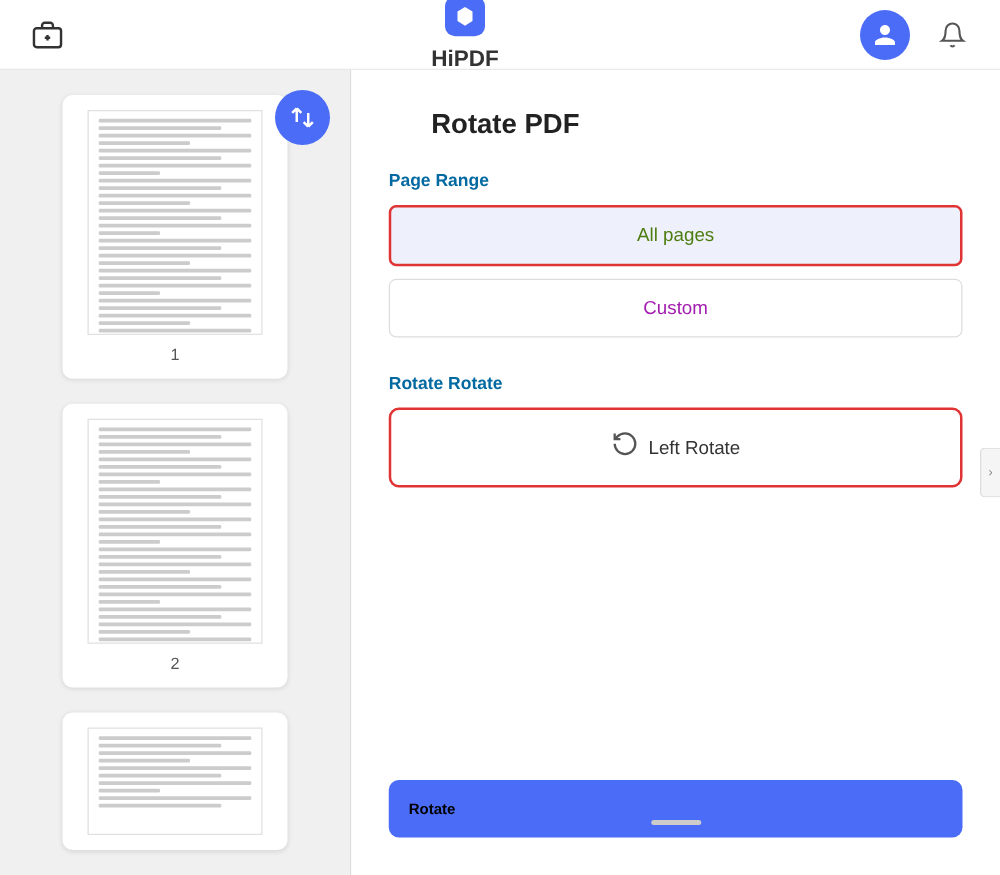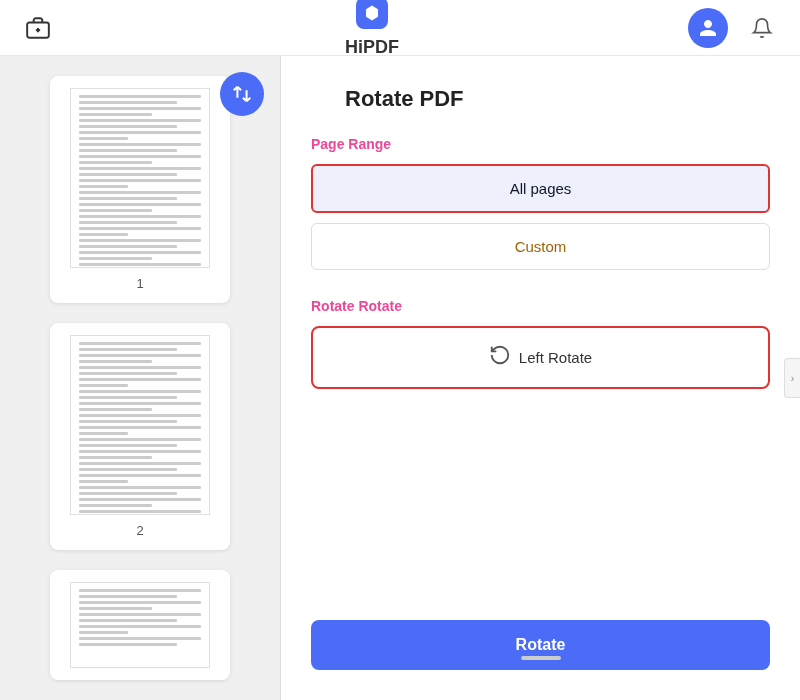--- a/index.html
+++ b/index.html
@@ -193,21 +193,21 @@
       font-size: 22px;
       font-weight: 700;
       color: #222;
       margin-bottom: 24px;
       margin-left: 34px;
     }
 
     .section-label {
       font-size: 14px;
       font-weight: 600;
-      color: #ec4899;
+      color: #0369a1;
       margin-bottom: 12px;
     }
 
     
     .page-range-group {
       display: flex;
       flex-direction: column;
       gap: 10px;
       margin-bottom: 28px;
     }
@@ -216,26 +216,26 @@
       padding: 14px;
       border-radius: 6px;
       font-size: 15px;
       cursor: pointer;
       text-align: center;
       font-weight: 500;
     }
     .range-btn.active {
       background: #eef0fb;
       border: 2.5px solid #e03333;
-      color: #0f172a;
+      color: #4d7c0f;
     }
     .range-btn.inactive {
       background: #fff;
       border: 1.5px solid #ddd;
-      color: #a16207;
+      color: #a21caf;
     }
 
     
     .rotate-options-section {
       margin-bottom: 32px;
     }
     .rotate-buttons-row {
       display: flex;
       gap: 3px;
     }
@@ -263,27 +263,27 @@
     .rotate-cta {
       position: absolute;
       bottom: 30px;
       left: 30px;
       right: 30px;
     }
     .rotate-cta-btn {
       width: 100%;
       padding: 16px;
       background: #4a6cf7;
-      color: #ffffff;
+      color: #000000;
       border: none;
       border-radius: 8px;
-      font-size: 16px;
+      font-size: 12px;
       font-weight: 600;
       cursor: pointer;
-      text-align: center;
+      text-align: left;
     }
 
     
     .scroll-handle {
       position: absolute;
       bottom: 10px;
       left: 50%;
       transform: translateX(-50%);
       width: 40px;
       height: 4px;

